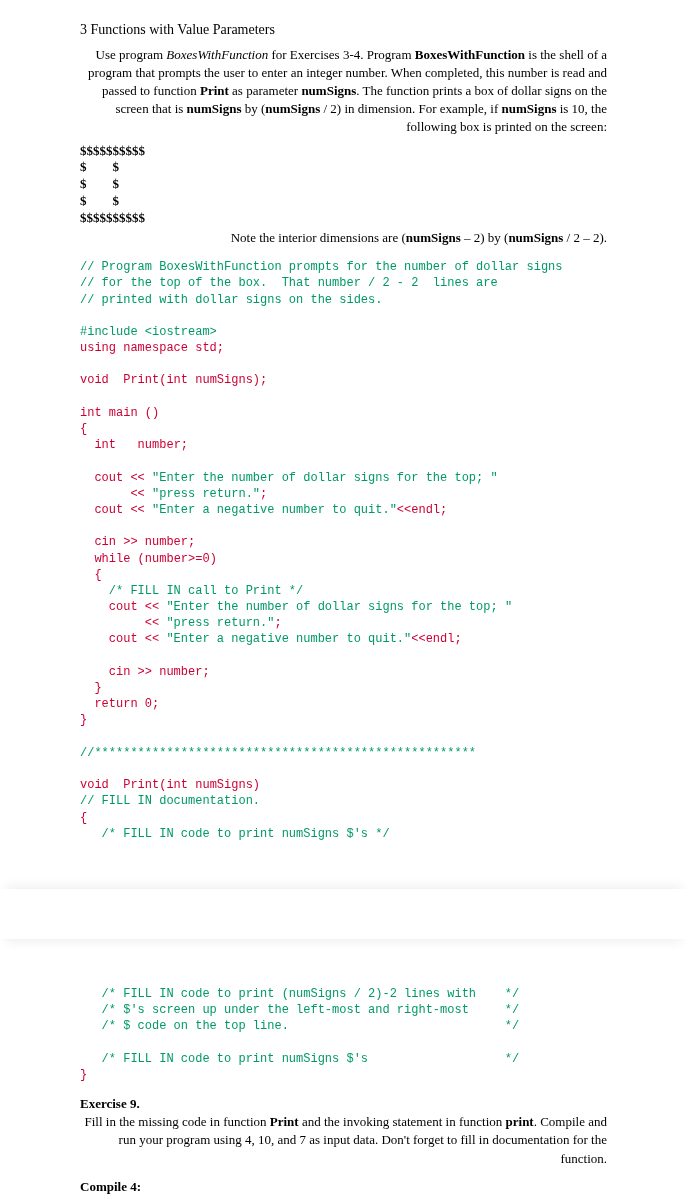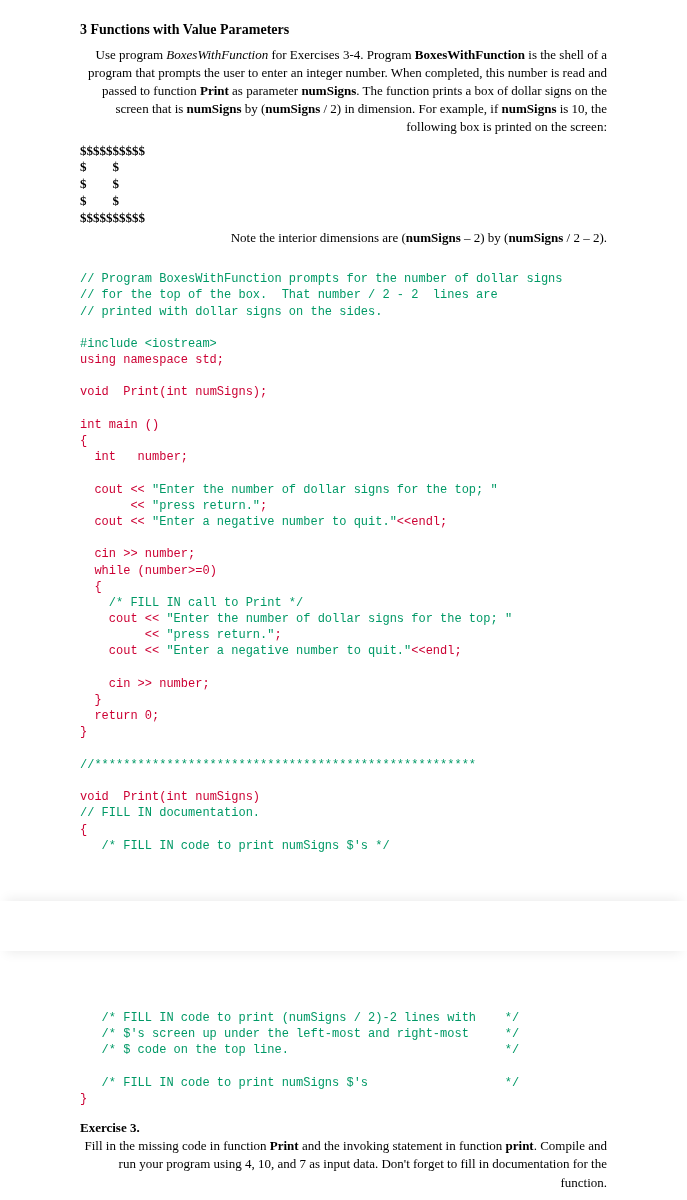--- a/index.html
+++ b/index.html
@@ -10,21 +10,21 @@
     body {
       font-family: 'Times New Roman', Times, serif;
       font-size: 13px;
       line-height: 1.4;
       color: #000;
       background: #fff;
       width: 687px;
       padding: 20px 80px 20px 80px;
     }
     .section-title {
-      font-weight: bold;
+      font-weight: normal;
       font-size: 14px;
       margin-bottom: 6px;
     }
     .para {
       margin-bottom: 4px;
       text-align: right;
     }
     .italic {
       font-style: italic;
     }
@@ -37,21 +37,21 @@
       font-size: 13px;
       white-space: pre;
       margin-top: 6px;
       margin-bottom: 2px;
       line-height: 1.3;
     }
     .code-block {
       font-family: 'Courier New', Courier, monospace;
       font-size: 12px;
       white-space: pre;
-      margin-top: 24px;
+      margin-top: 12px;
       margin-bottom: 12px;
       line-height: 1.35;
     }
     .red {
       color: #cc0033;
     }
     .green {
       color: #009966;
     }
     .page-break {
@@ -128,17 +128,17 @@
 
 <div class="page-break"></div>
 
 <div class="code-block"><span class="green">   /* FILL IN code to print (numSigns / 2)-2 lines with    */</span>
 <span class="green">   /* $'s screen up under the left-most and right-most     */</span>
 <span class="green">   /* $ code on the top line.                              */</span>
 
 <span class="green">   /* FILL IN code to print numSigns $'s                   */</span>
 <span class="red">}</span></div>
 
-<div class="exercise-title">Exercise 3.</div>
+<div class="exercise-title">Exercise 9.</div>
 <div class="para">Fill in the missing code in function <span class="bold">Print</span> and the invoking statement in function <span class="bold">print</span>. Compile and run your program using 4, 10, and 7 as input data. Don't forget to fill in documentation for the function.</div>
 
 <div class="exercise-title">Compile 4:</div>
 <div class="para">Rewrite your solution to Exercise 3 so that the symbol used as the border is also read as data and passed to function  as a parameter. To make the symbol be a parameter requires the following changes:</div>
 
 </body></html>

